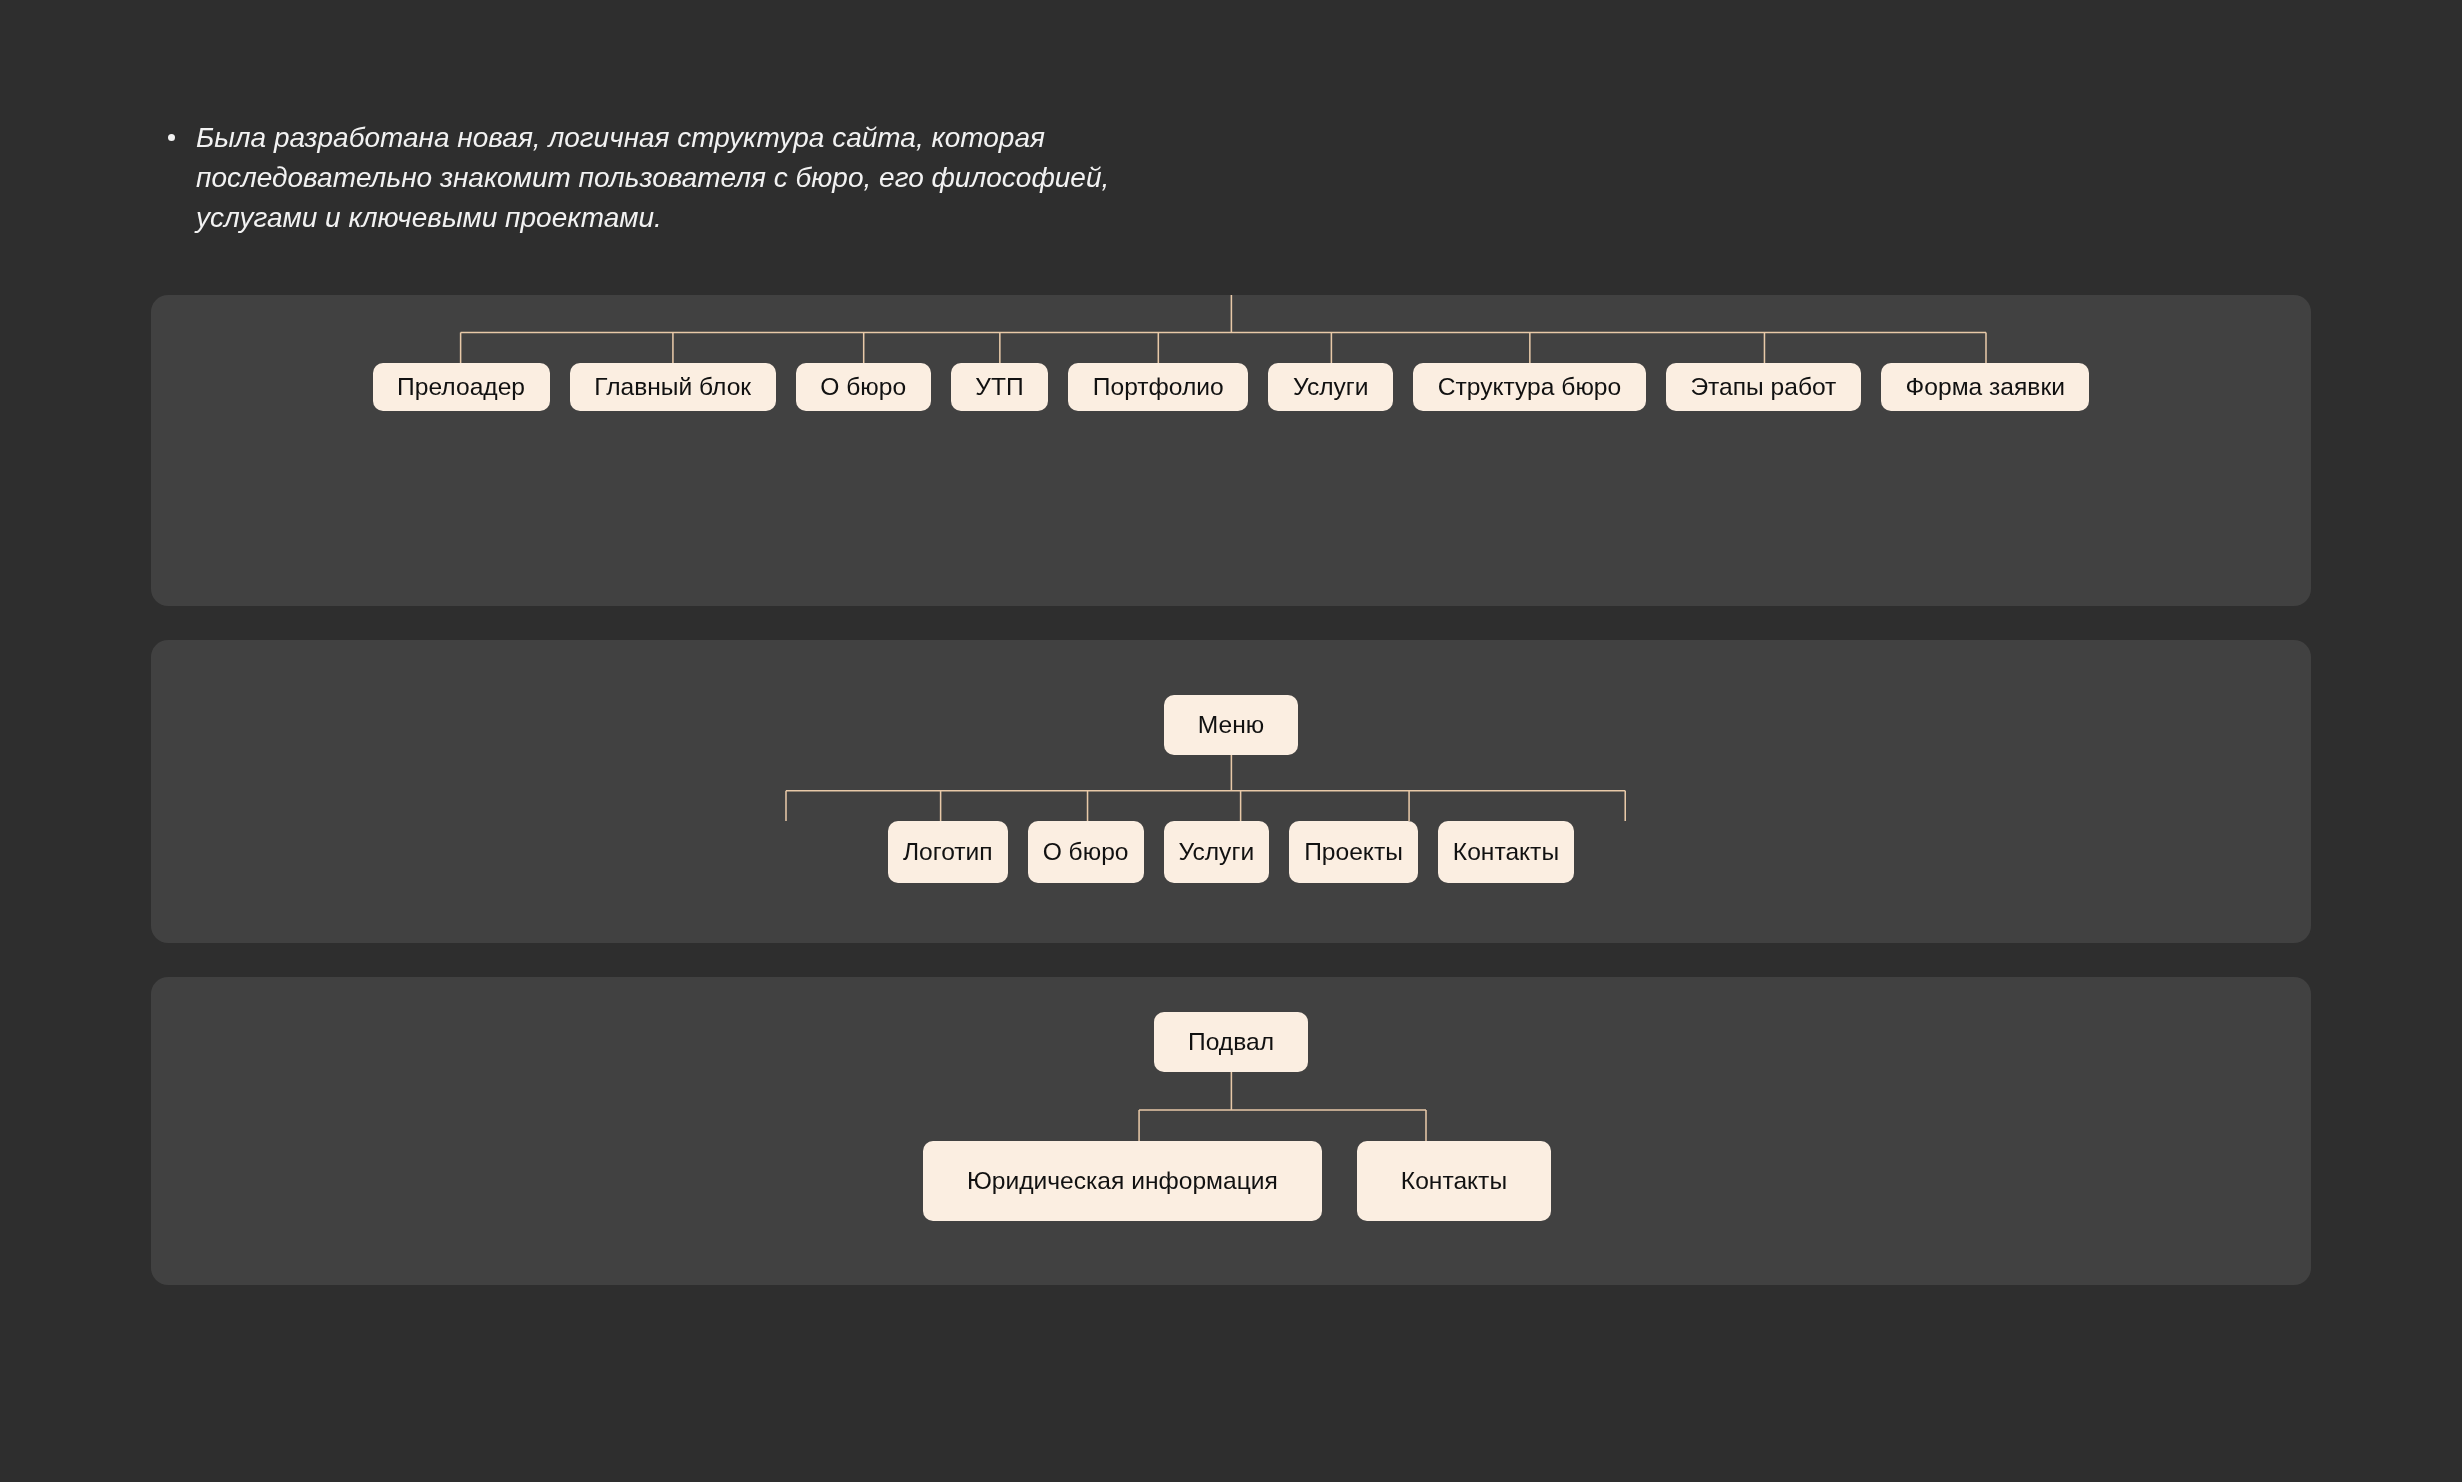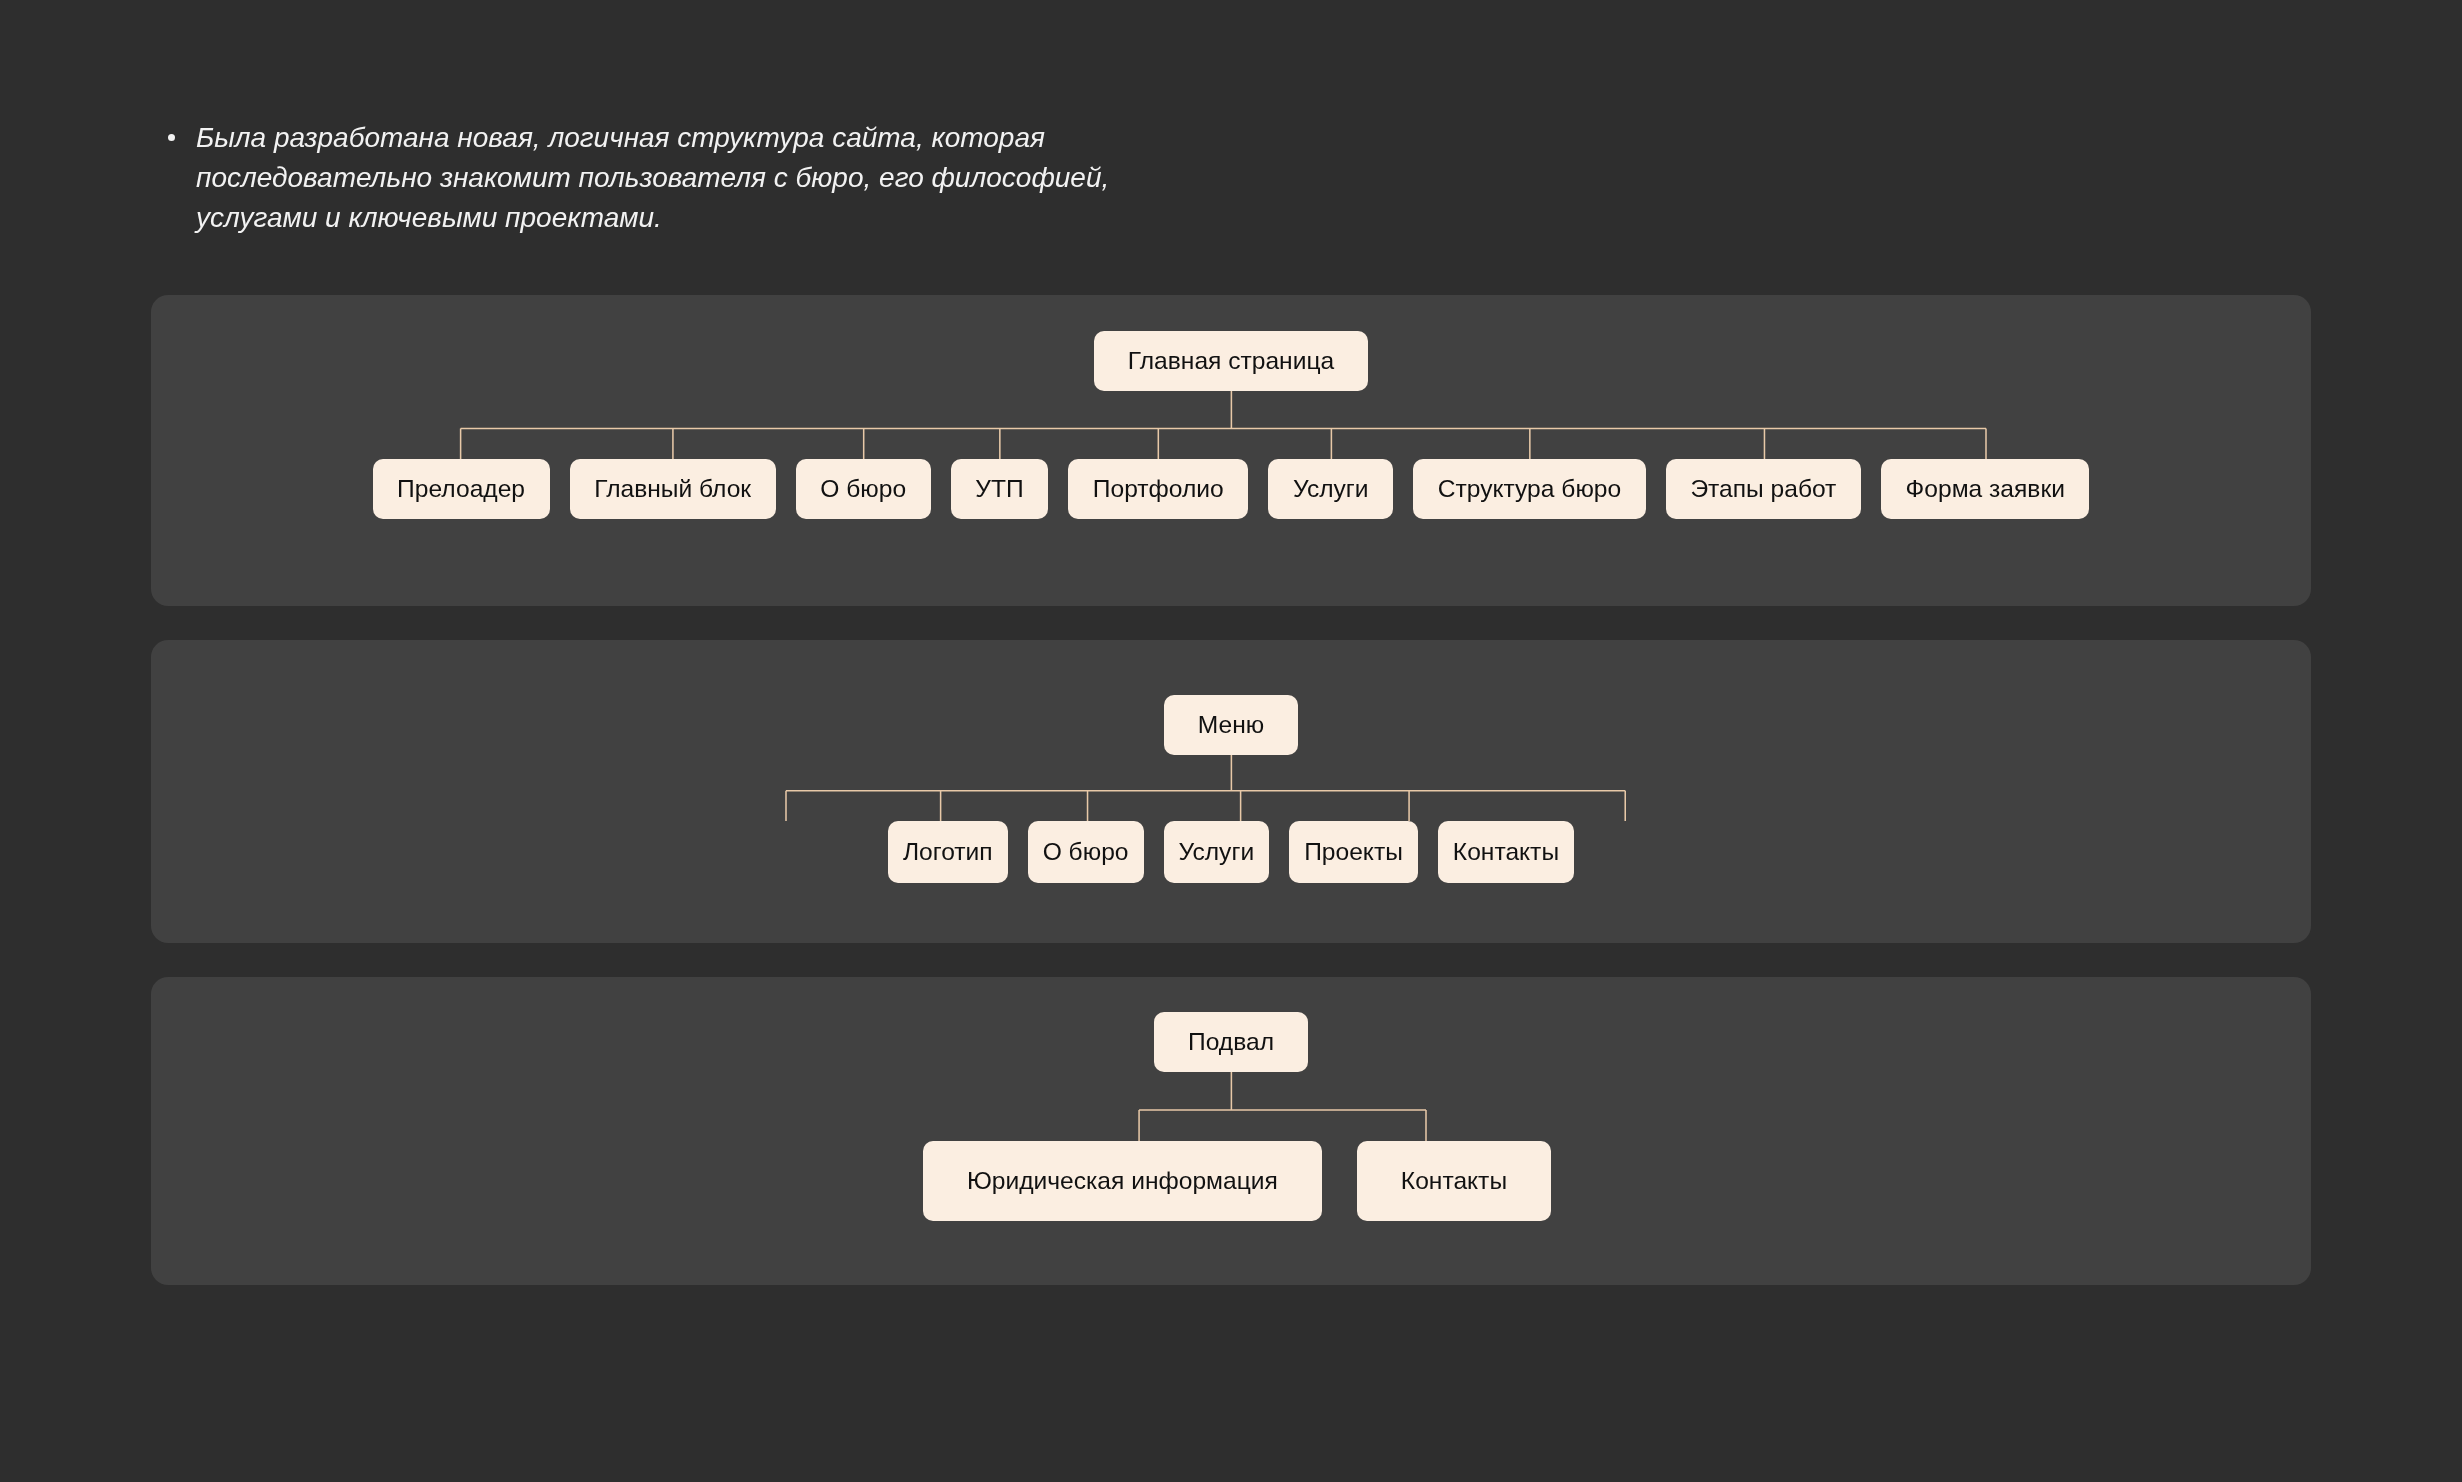--- a/index.html
+++ b/index.html
@@ -125,21 +125,21 @@
   }
   .children .node{
     height:62px;
     padding:0 23px;
   }
 
   
   .card-1 .root{margin-top:36px;}
   .card-1 .connector{height:68px;}
   .card-1 .children{gap:20px;}
-  .card-1 .children .node{height:60px;padding:0 24.6px;}
+  .card-1 .children .node{height:48px;padding:0 24.6px;}
 
   
   .card-2 .root{margin-top:55px;}
   .card-2 .connector{height:66px;}
   .card-2 .children{gap:20px;}
   .card-2 .children .node{height:62px;padding:0 15px;}
 
   
   .card-3 .root{margin-top:35px;}
   .card-3 .connector{height:69px;}
@@ -157,21 +157,20 @@
         <span class="dot"></span>
         <span>Была разработана новая, логичная структура сайта, которая последовательно знакомит пользователя с бюро, его философией, услугами и ключевыми проектами.</span>
       </li>
     </ul>
   </div>
 
   <div class="cards">
 
     <div class="card card-1">
       <div class="tree">
-        <div class="node root">Главная страница</div>
         <div class="connector">
           <svg class="conn-svg" preserveAspectRatio="none" viewBox="0 0 2808 88" width="2161" height="68">
               <path d="M 1404.5 0 L 1404.5 48.5" stroke="#e8c9a8" stroke-width="2" fill="none"></path>
               <path d="M 402.5 48.5 L 2385.5 48.5" stroke="#e8c9a8" stroke-width="2" fill="none"></path>
               <path d="M 402.5 48.5 L 402.5 88" stroke="#e8c9a8" stroke-width="2" fill="none"></path>
               <path d="M 678.5 48.5 L 678.5 88" stroke="#e8c9a8" stroke-width="2" fill="none"></path>
               <path d="M 926.5 48.5 L 926.5 88" stroke="#e8c9a8" stroke-width="2" fill="none"></path>
               <path d="M 1103.5 48.5 L 1103.5 88" stroke="#e8c9a8" stroke-width="2" fill="none"></path>
               <path d="M 1309.5 48.5 L 1309.5 88" stroke="#e8c9a8" stroke-width="2" fill="none"></path>
               <path d="M 1534.5 48.5 L 1534.5 88" stroke="#e8c9a8" stroke-width="2" fill="none"></path>

